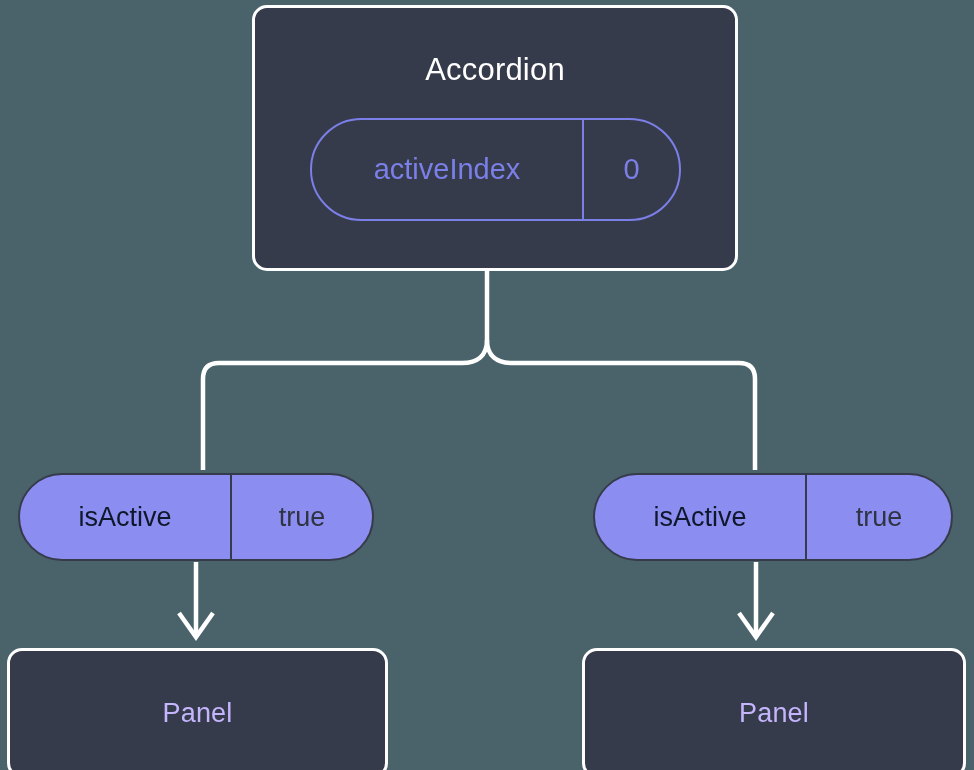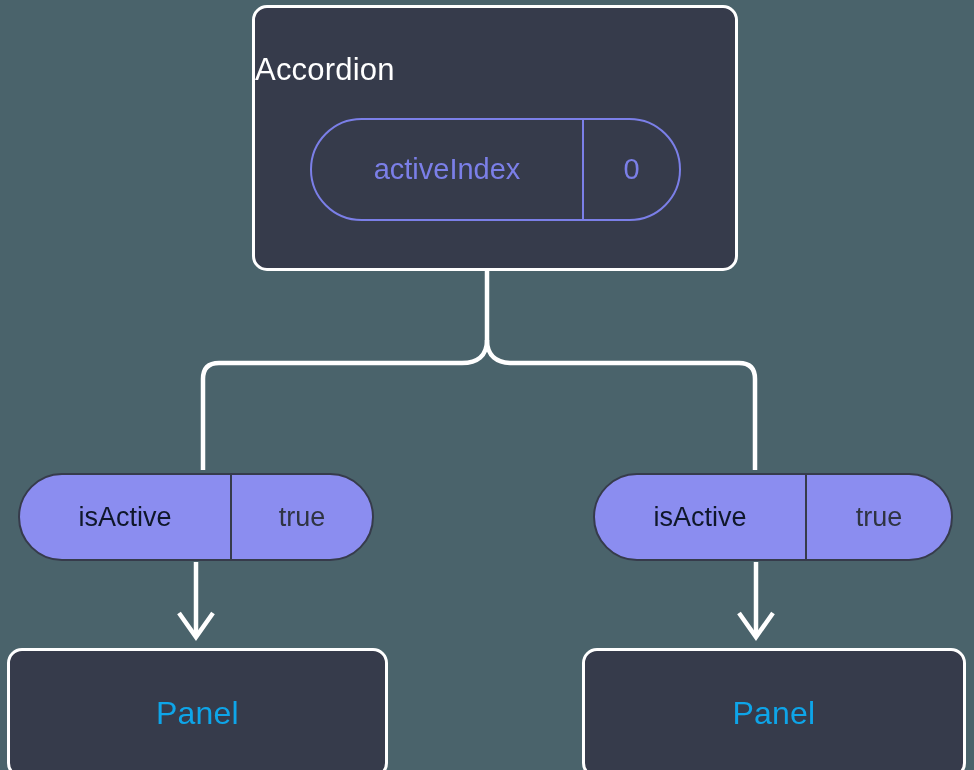--- a/index.html
+++ b/index.html
@@ -42,39 +42,40 @@
     left: 252px;
     top: 5px;
     width: 486px;
     height: 266px;
   }
   .card-title {
     position: absolute;
     left: 0;
     right: 0;
     top: 46px;
+    text-align: center;
     color: #ffffff;
     font-size: 31px;
     letter-spacing: 0.2px;
     line-height: 1;
     white-space: nowrap;
   }
 
   .card-panel {
     height: 130px;
     top: 648px;
     display: flex;
     align-items: center;
     justify-content: center;
   }
   .panel-left  { left: 7px;   width: 381px; }
   .panel-right { left: 582px; width: 384px; }
   .panel-label {
-    color: #0ea5e9;
-    font-size: 32px;
+    color: #c4b5fd;
+    font-size: 27px;
     letter-spacing: 0.2px;
     line-height: 1;
     white-space: nowrap;
   }
 
   
   .pill {
     position: absolute;
     box-sizing: border-box;
     display: flex;

